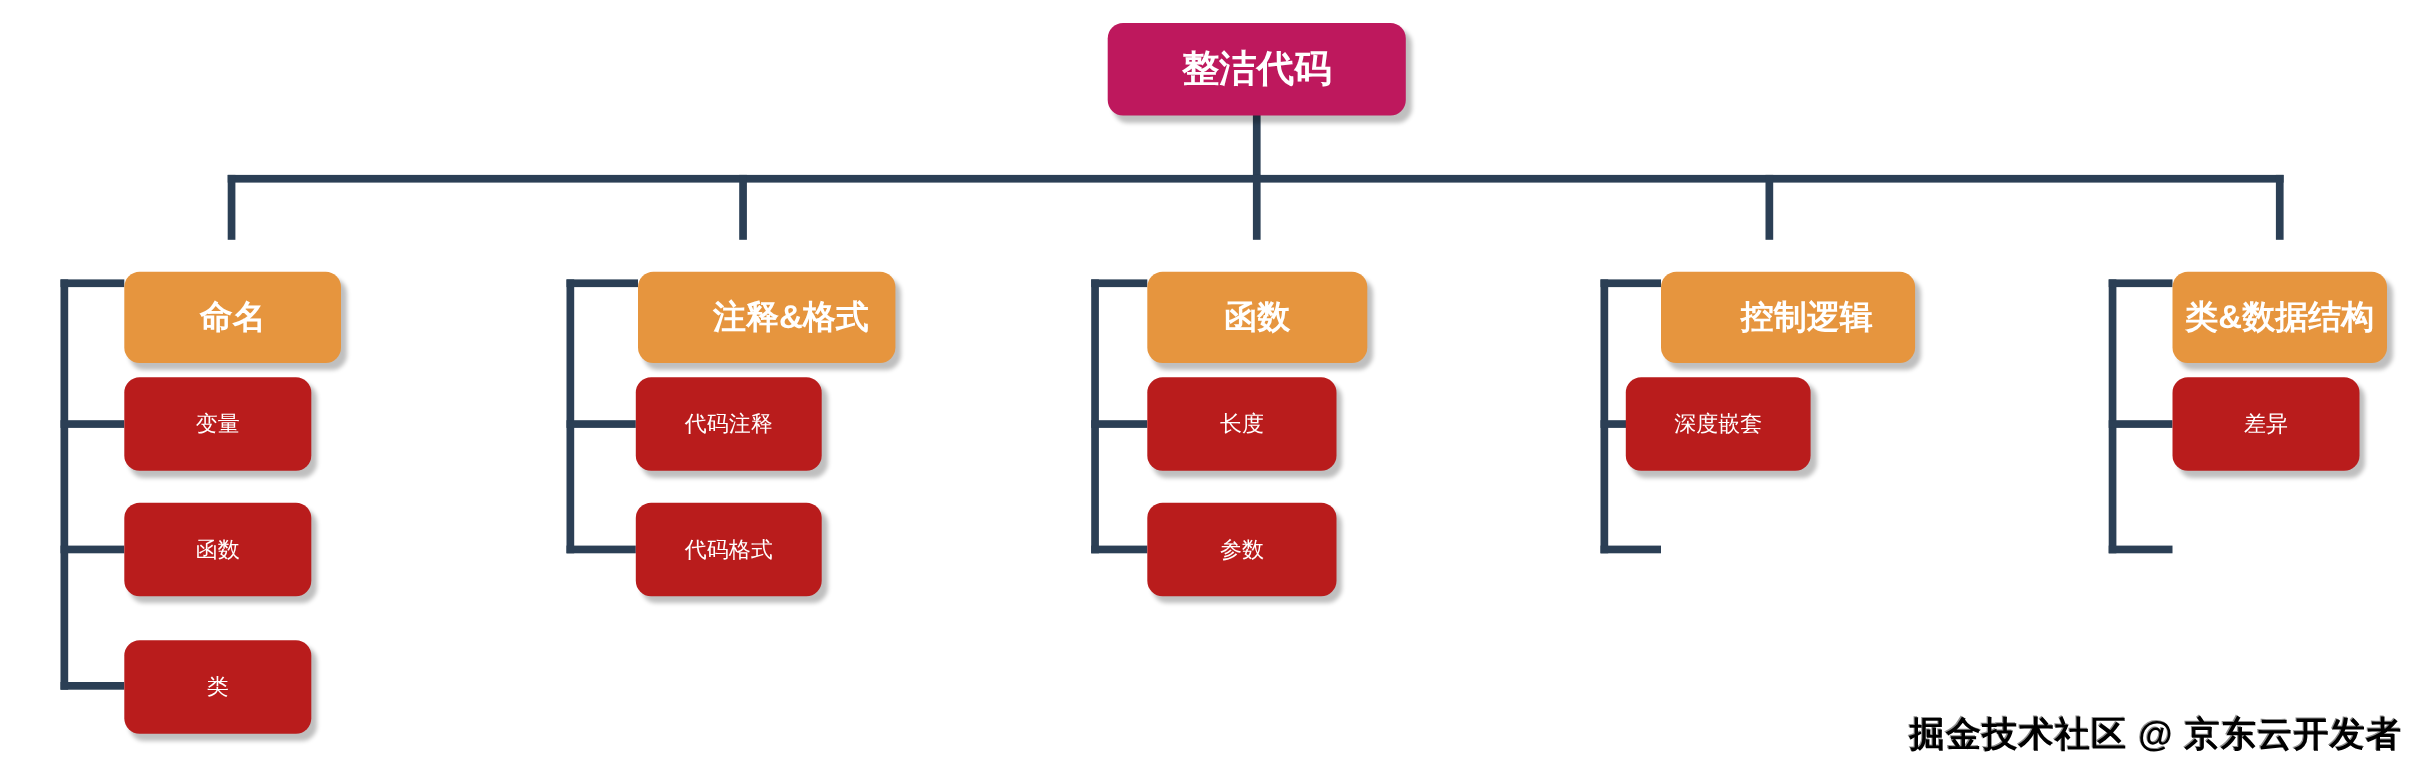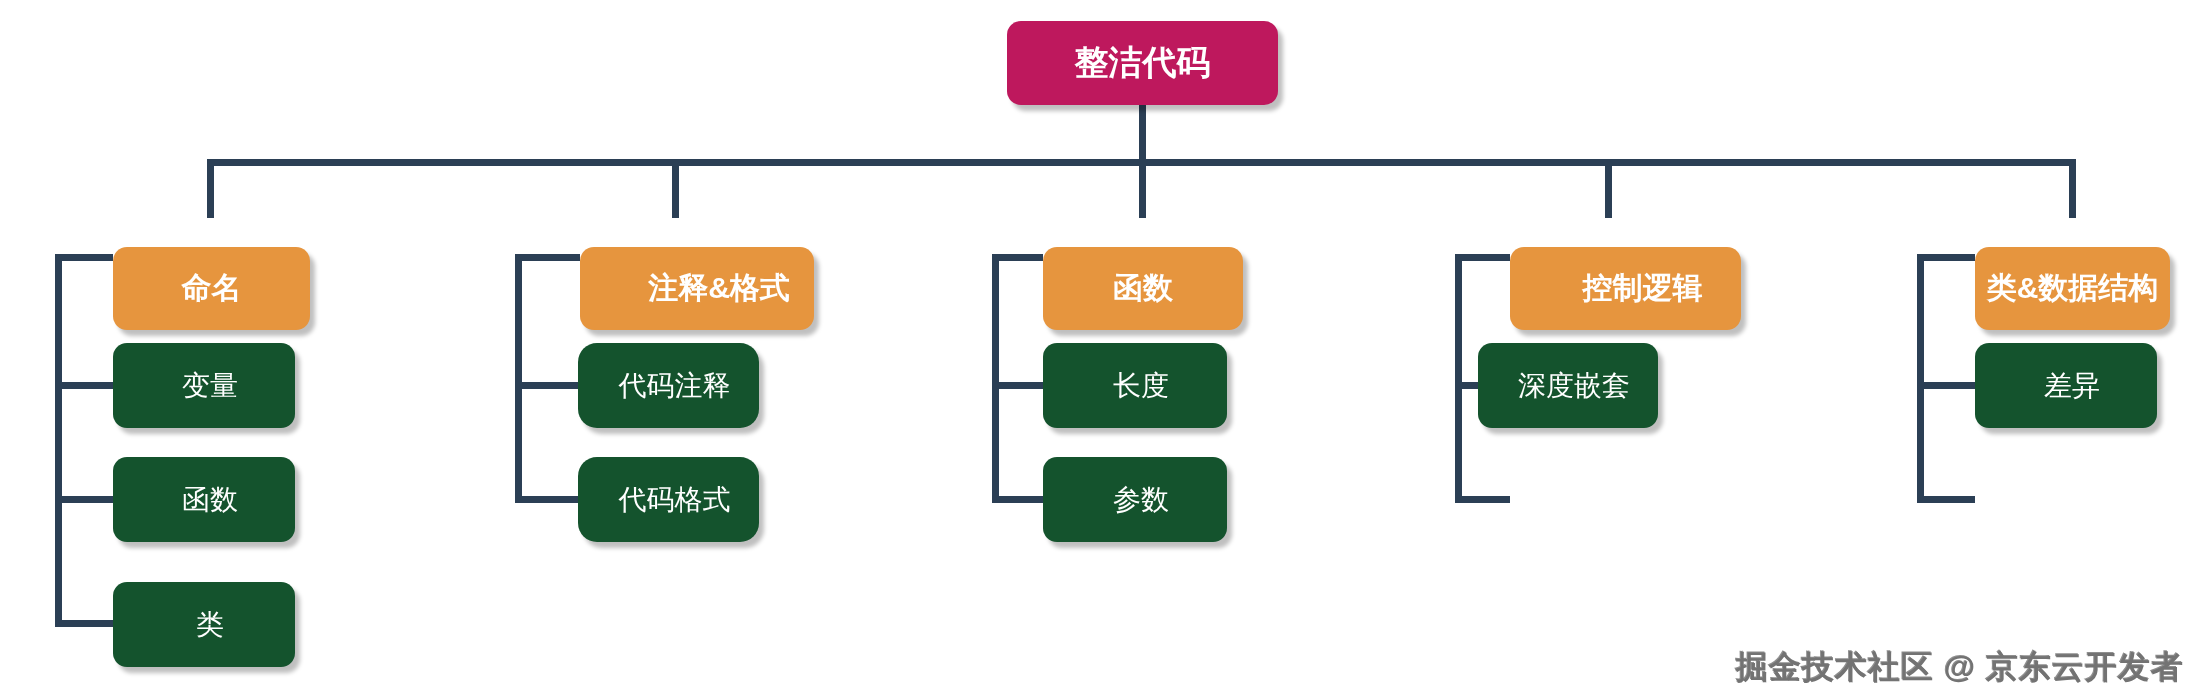--- a/index.html
+++ b/index.html
@@ -9,36 +9,36 @@
   }
   .line{position:absolute;background:#2B3F55;}
   .node{
     position:absolute;display:flex;align-items:center;justify-content:center;
     color:#ffffff;border-radius:14px;text-align:center;
     box-shadow:5px 6px 4px rgba(0,0,0,0.25);
     cursor:default;user-select:none;
   }
   .root{background:#be185d;font-size:34px;font-weight:700;}
   .branch{background:#E6953E;font-size:30px;font-weight:700;top:217px;height:83px;margin-top:30px;}
-  .child{background:#14532d;font-size:28px;font-weight:400;height:85px;padding-left:12px;}
+  .child{background:#b91c1c;font-size:20px;font-weight:400;height:85px;}
 
   
   .root{left:1007px;top:21px;width:271px;height:84px;}
 
   
   .b1{left:113px;width:197px;}
   .b2{left:580px;width:190px;padding-left:44px;}
   .b3{left:1043px;width:200px;}
   .b4{left:1510px;width:197px;padding-left:34px;}
   .b5{left:1975px;width:195px;}
 
   
   .r1{top:343px;} .r2{top:457px;} .r3{top:582px;}
   .g1c{left:113px;width:170px;}
-  .g2c{left:578px;width:169px;border-radius:19px;}
+  .g2c{left:578px;width:169px;}
   .g3c{left:1043px;width:172px;}
   .g4c{left:1478px;width:168px;}
   .g5c{left:1975px;width:170px;}
 
   
   .ln-root-drop{left:1139px;top:103px;width:7px;height:60px;}
   .ln-bus{left:207px;top:159px;width:1869px;height:7px;}
   .ln-drop1{left:207px;top:159px;width:7px;height:59px;}
   .ln-drop2{left:672px;top:159px;width:7px;height:59px;}
   .ln-drop3{left:1139px;top:159px;width:7px;height:59px;}
@@ -72,21 +72,21 @@
 
   
   .ln-g5-vert{left:1917px;top:254px;width:7px;height:249px;}
   .ln-g5-p {left:1917px;top:254px;width:58px;height:7px;}
   .ln-g5-c1{left:1917px;top:382px;width:58px;height:7px;}
   .ln-g5-c2{left:1917px;top:496px;width:58px;height:7px;}
 
   .watermark{
     position:absolute;right:14px;bottom:8px;
     font-size:32px;font-weight:700;letter-spacing:1px;
-    color:#737373;
+    color:#000000;
     text-shadow:-1px -1px 0 #8f8f8f, 1px 1px 0 #ffffff;
     white-space:nowrap;
   }
 </style>
 </head>
 <body>
 
 <div class="canvas">
 
   <div class="line ln-root-drop"></div>

